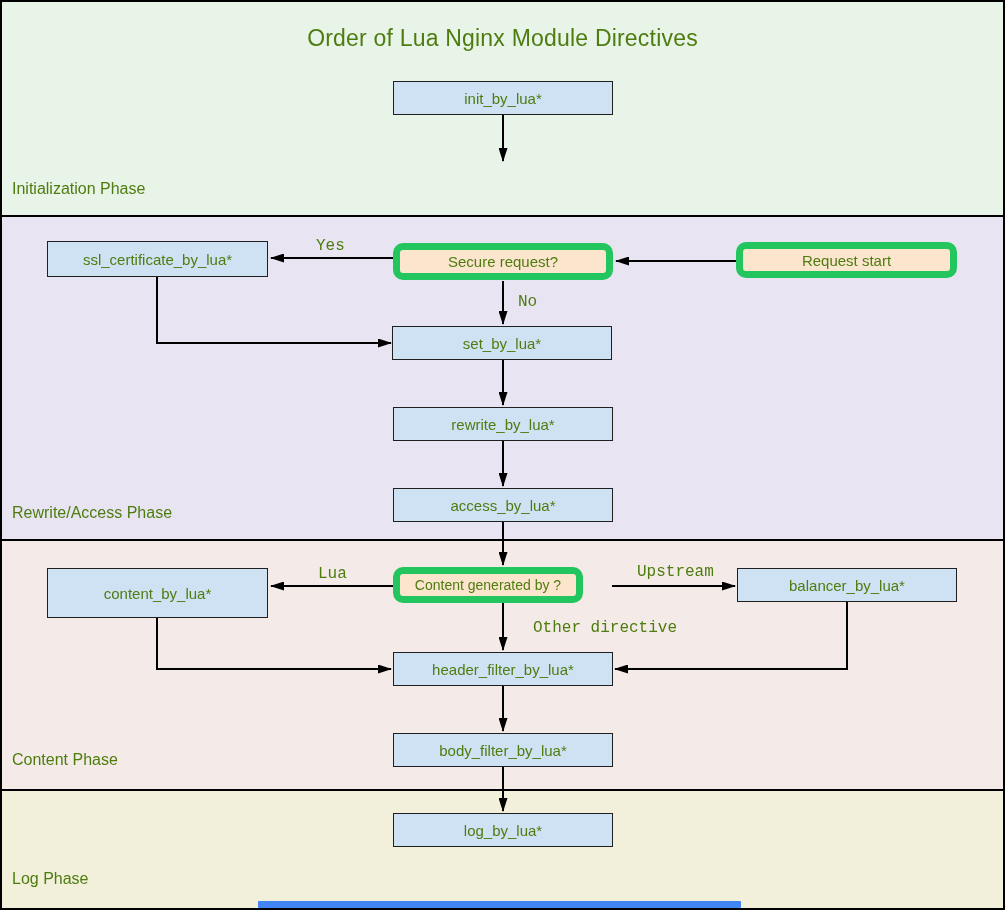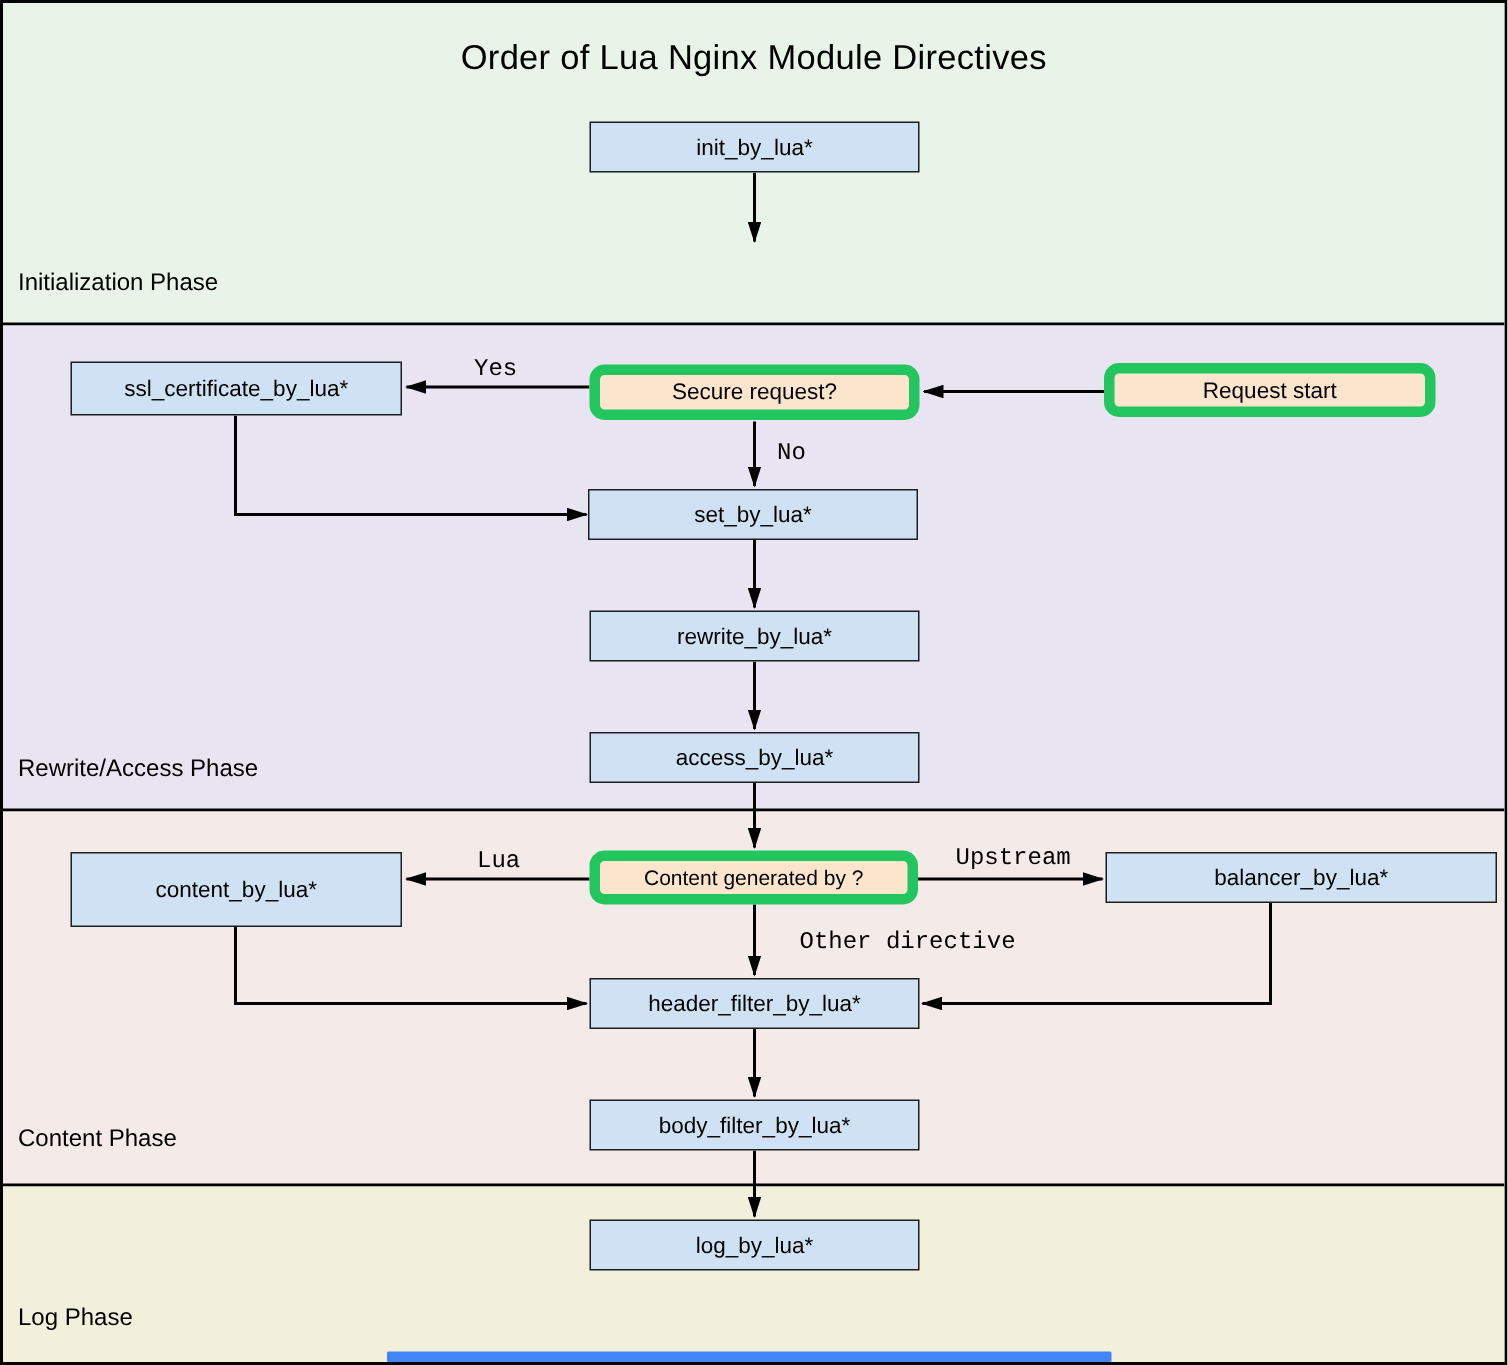--- a/index.html
+++ b/index.html
@@ -2,21 +2,21 @@
 <html><head>
 <meta charset="utf-8">
 <style>
   html,body{margin:0;padding:0;background:#ffffff;}
   #canvas{
     position:relative;
     width:1005px;height:910px;
     box-sizing:border-box;
     border:2px solid #000;
     font-family:"Liberation Sans", sans-serif;
-    color:#000000;
+    color:#4d7c0f;
     overflow:hidden;
   }
   .band{position:absolute;left:0;width:1001px;box-sizing:border-box;}
   .band-init   {top:0;   height:215px;background:#e9f4e8;border-bottom:2px solid #000;}
   .band-rewrite{top:215px;height:324px;background:#e9e4f2;border-bottom:2px solid #000;}
   .band-content{top:539px;height:250px;background:#f4eae7;border-bottom:2px solid #000;}
   .band-log    {top:789px;height:117px;background:#f2f0da;}
   .phase-label{
     position:absolute;font-size:16px;line-height:19px;white-space:nowrap;text-align:center;
   }
@@ -93,22 +93,22 @@
   <div class="node process" style="left:391px;top:79px;width:220px;height:34px">init_by_lua*</div>
 
   <div class="node process" style="left:45px;top:239px;width:221px;height:36px">ssl_certificate_by_lua*</div>
   <div class="node decision" style="left:391px;top:241px;width:220px;height:37px">Secure request?</div>
   <div class="node decision" style="left:734px;top:240px;width:221px;height:36px">Request start</div>
   <div class="node process" style="left:390px;top:324px;width:220px;height:34px">set_by_lua*</div>
   <div class="node process" style="left:391px;top:405px;width:220px;height:34px">rewrite_by_lua*</div>
   <div class="node process" style="left:391px;top:486px;width:220px;height:34px">access_by_lua*</div>
 
   <div class="node process" style="left:45px;top:566px;width:221px;height:50px">content_by_lua*</div>
-  <div class="node decision small-text" style="left:391px;top:565px;width:219px;height:36px">Content generated by ?</div>
-  <div class="node process" style="left:735px;top:566px;width:261px;height:34px">balancer_by_lua*</div>
+  <div class="node decision small-text" style="left:391px;top:565px;width:190px;height:36px">Content generated by ?</div>
+  <div class="node process" style="left:735px;top:566px;width:220px;height:34px">balancer_by_lua*</div>
   <div class="node process" style="left:391px;top:650px;width:220px;height:34px">header_filter_by_lua*</div>
   <div class="node process" style="left:391px;top:731px;width:220px;height:34px">body_filter_by_lua*</div>
 
   <div class="node process" style="left:391px;top:811px;width:220px;height:34px">log_by_lua*</div>
 
   <div id="hscroll-thumb"></div>
 
 </div>
 
 </body></html>

